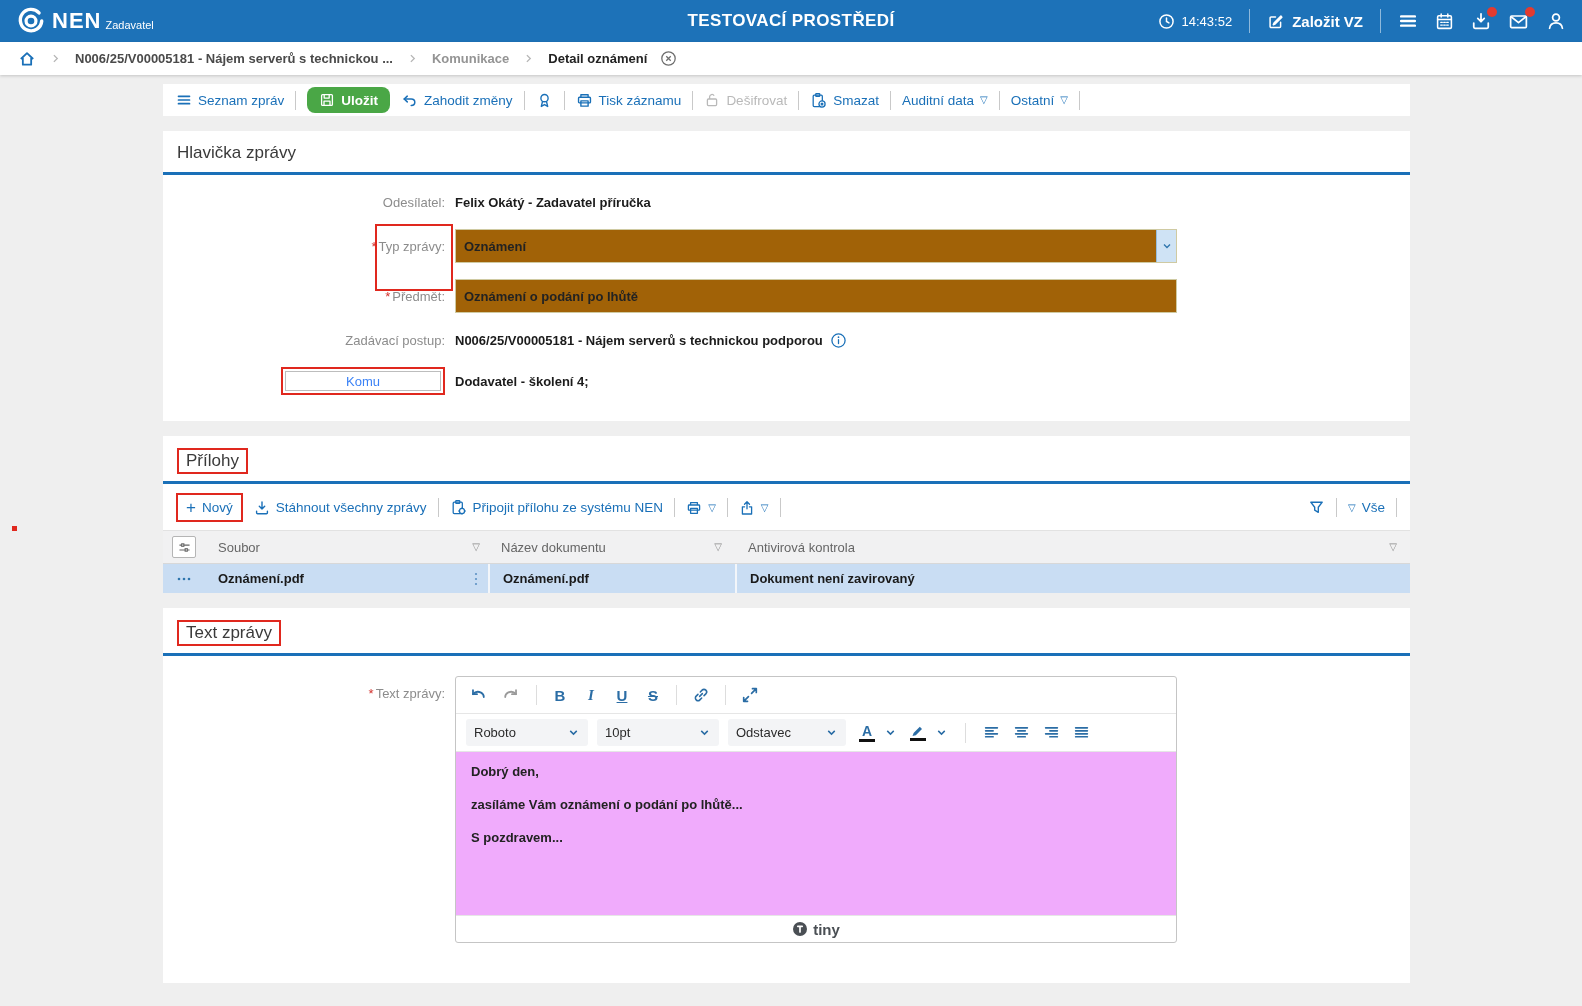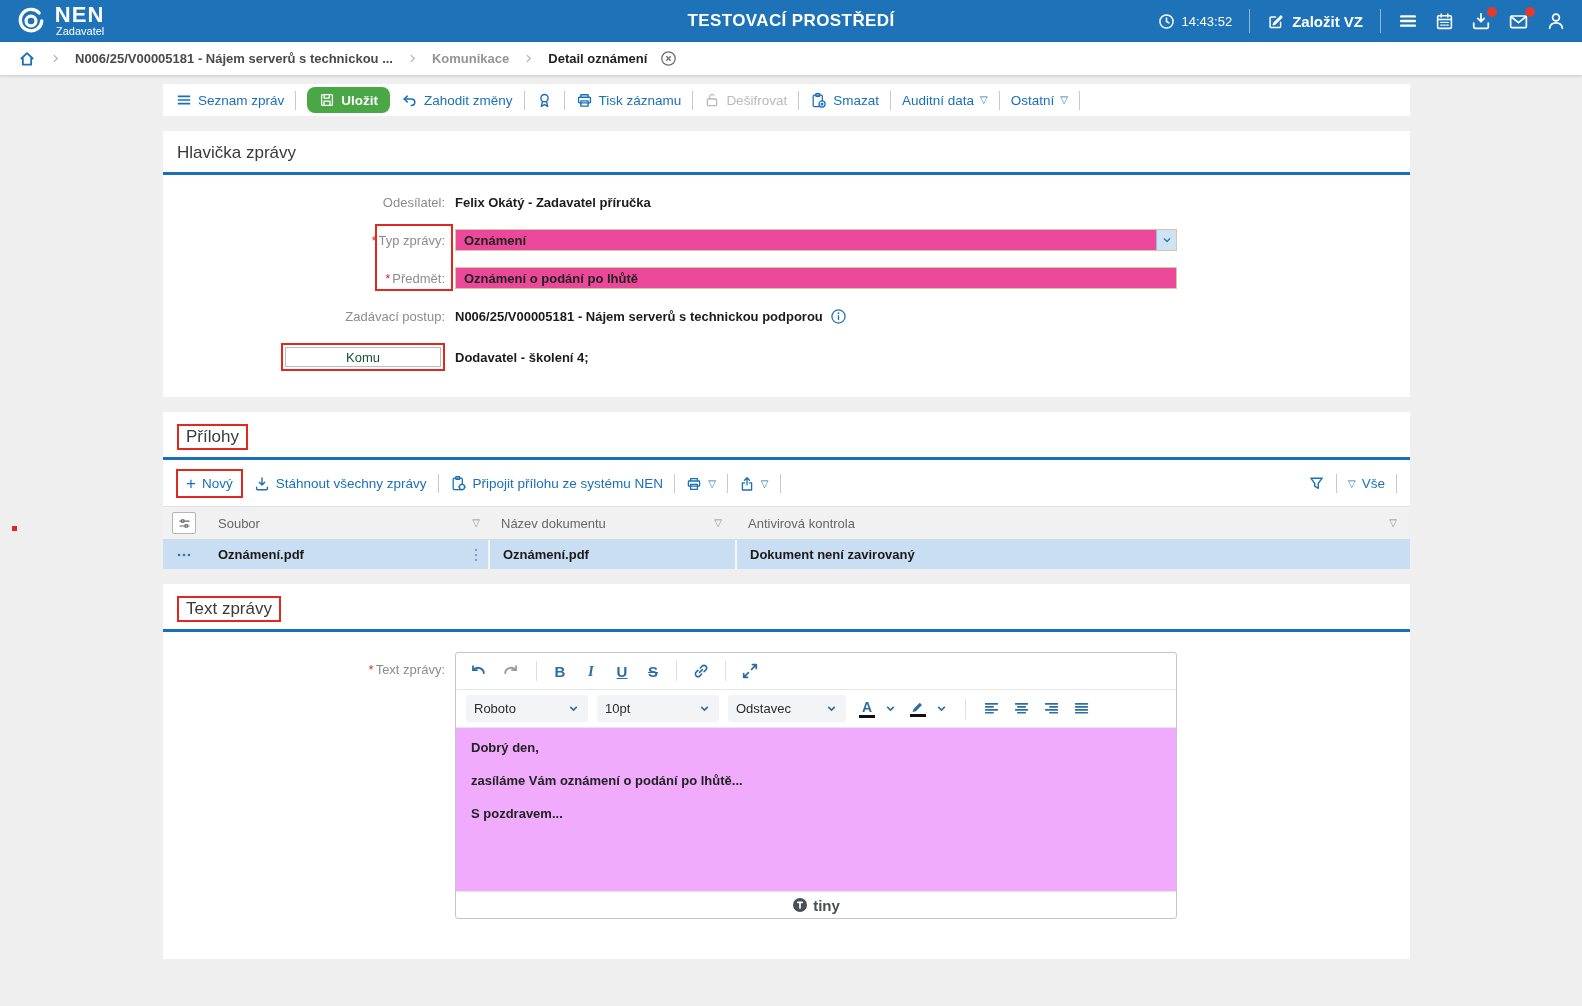--- a/index.html
+++ b/index.html
@@ -12,21 +12,21 @@
     position:relative;
   }
   .ic { display:inline-block; vertical-align:middle; flex:none; }
 
   
   .topbar {
     height:42px; background:#1d72b8; color:#fff;
     display:flex; align-items:center; padding:0 16px; position:relative;
   }
   .logo-block { display:flex; align-items:center; gap:6px; }
-  .logo-texts { display:flex; align-items:flex-end;flex-direction:column; }
+  .logo-texts { display:flex; align-items:flex-end; }
   .logo-main { font-size:22px; font-weight:bold; letter-spacing:1px; line-height:1; }
   .logo-sub { font-size:11px; margin-left:4px; line-height:1; padding-bottom:1px; }
   .env-title {
     position:absolute; left:50%; transform:translateX(-50%);
     font-size:17px; font-weight:bold; letter-spacing:.4px;
   }
   .top-right { margin-left:auto; display:flex; align-items:center; gap:17px; }
   .top-divider { width:1px; height:24px; background:rgba(255,255,255,.5); }
   .clockbox { display:flex; align-items:center; gap:7px; font-size:13px; }
   .createvz { display:flex; align-items:center; gap:8px; font-size:15px; font-weight:bold; cursor:pointer; }
@@ -71,32 +71,32 @@
   }
   .tri { font-size:10px; line-height:1; color:#1a70b8; }
   .tri.gray { color:#8a8a8a; }
 
   
   .frow { display:flex; align-items:center; margin-top:16px; min-height:22px; }
   .flabel { width:292px; flex:none; text-align:right; color:#8c8c8c; padding-right:10px; }
   .req { color:#d2322d; margin-right:2px; }
   .fvalue { font-weight:bold; color:#1b1b1b; display:flex; align-items:center; gap:7px; }
   .yinput {
-    width:722px; height:22px; background:#ec4899; border:1px solid #cfcaa2;
-    display:flex; align-items:center; padding:4px 8px; font-weight:bold; position:relative;
+    width:722px; height:22px; background:#a16207; border:1px solid #cfcaa2;
+    display:flex; align-items:center; padding:16px 8px; font-weight:bold; position:relative;
   }
   .ddbtn {
     position:absolute; right:0; top:0; bottom:0; width:20px;
     background:#cfe3f5; border-left:1px solid #97bedd; color:#2f76ad;
     display:flex; align-items:center; justify-content:center; cursor:pointer;
   }
   .info-ic { color:#1a70b8; display:flex; cursor:pointer; }
   .komu-btn {
     width:156px; height:20px; background:#fff; border:1px solid #bdbdbd;
-    color:#14532d; font-size:13px; display:flex; align-items:center; justify-content:center;
+    color:#3b82f6; font-size:13px; display:flex; align-items:center; justify-content:center;
     cursor:pointer; font-family:"Liberation Sans", sans-serif;
   }
   .annot-abs { position:absolute; border:2px solid #e0281e; pointer-events:none; }
 
   
   .att-toolbar { display:flex; align-items:center; gap:11px; padding:9px 13px 8px; color:#1a70b8; font-size:13.5px; }
   .att-right { margin-left:auto; display:flex; align-items:center; gap:11px; }
   .tbl-head {
     display:flex; align-items:center; height:34px; background:#f1f1f2;
     border-top:1px solid #e2e2e2; border-bottom:1px solid #d8d8d8; color:#666;

